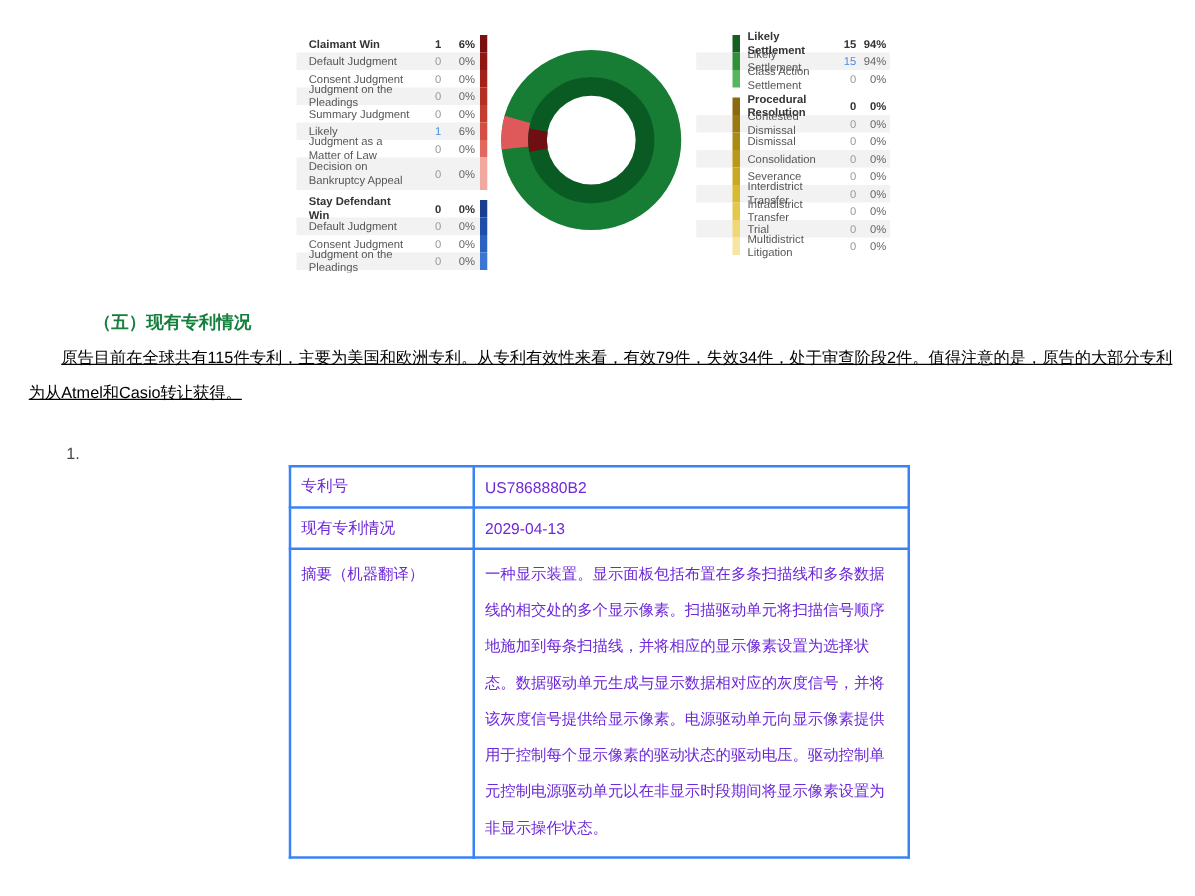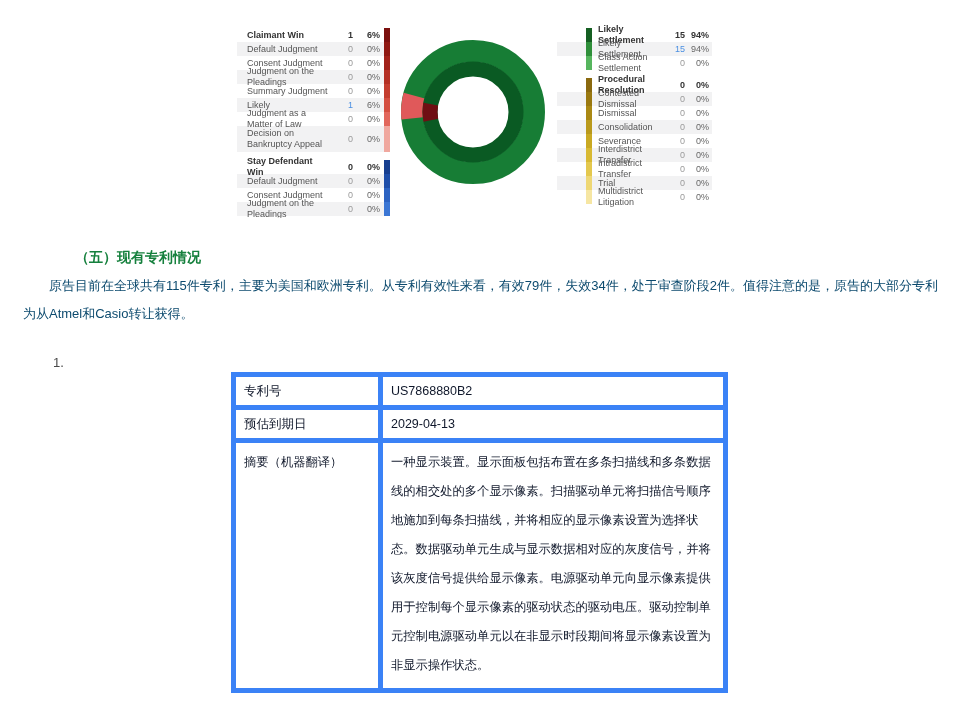--- a/index.html
+++ b/index.html
@@ -26,30 +26,30 @@
   .legend-left  .legend-row { padding-left:10px; }
   .legend-left  .legend-row .pct { margin-right:4px; }
   .legend-right .legend-row .lab { padding-left:6px; }
   .legend-right .legend-row .pct { padding-right:3px; }
   #donut { position:absolute; left:393px; top:32px; }
 
   
   .doc-heading { position:absolute; left:30px; top:249px; font-size:14px;
     font-weight:bold; color:#15803d;margin-left:45px; }
   .para { position:absolute; left:23px; width:918px; font-size:13px;
-    line-height:28px; color:#0c4a6e; text-indent:2em; }
+    line-height:28px; color:#000000; text-indent:2em;text-decoration:underline; }
   #para1 { top:272px; }
   #para2 { top:328px; }
   .item-no { position:absolute; left:53px; top:353px; font-size:13px;
     line-height:20px; color:#4a4a4a; }
 
   
   #patent-table { position:absolute; left:231px; top:372px; width:497px;
     border-collapse:collapse; table-layout:fixed; }
-  #patent-table td { border:5px solid #3b82f6; font-size:12.5px; color:#0f172a;
+  #patent-table td { border:2px solid #3b82f6; font-size:12.5px; color:#6d28d9;
     padding:0 8px; vertical-align:middle; }
   #patent-table td.label-cell { width:147px; }
   #patent-table tr.simple { height:33px; }
   #patent-table tr.abstract td { vertical-align:top; padding:5px 8px 8px;
     line-height:29px; font-size:12.3px; }
 </style>
 </head>
 <body>
 
 <div class="page">
@@ -223,21 +223,21 @@
   <p class="para" id="para1">原告目前在全球共有115件专利，主要为美国和欧洲专利。从专利有效性来看，有效79件，失效34件，处于审查阶段2件。值得注意的是，原告的大部分专利为从Atmel和Casio转让获得。</p>
   <div class="item-no">1.</div>
 
   <table id="patent-table">
     <tbody id="patent-table-body">
         <tr class="simple">
           <td class="label-cell">专利号</td>
           <td class="value-cell">US7868880B2</td>
         </tr>
         <tr class="simple">
-          <td class="label-cell">预估到期日</td>
+          <td class="label-cell">现有专利情况</td>
           <td class="value-cell">2029-04-13</td>
         </tr>
         <tr class="abstract">
           <td class="label-cell">摘要（机器翻译）</td>
           <td class="value-cell">一种显示装置。显示面板包括布置在多条扫描线和多条数据线的相交处的多个显示像素。扫描驱动单元将扫描信号顺序地施加到每条扫描线，并将相应的显示像素设置为选择状态。数据驱动单元生成与显示数据相对应的灰度信号，并将该灰度信号提供给显示像素。电源驱动单元向显示像素提供用于控制每个显示像素的驱动状态的驱动电压。驱动控制单元控制电源驱动单元以在非显示时段期间将显示像素设置为非显示操作状态。</td>
         </tr>
       </tbody>
   </table>
 
 </div>

